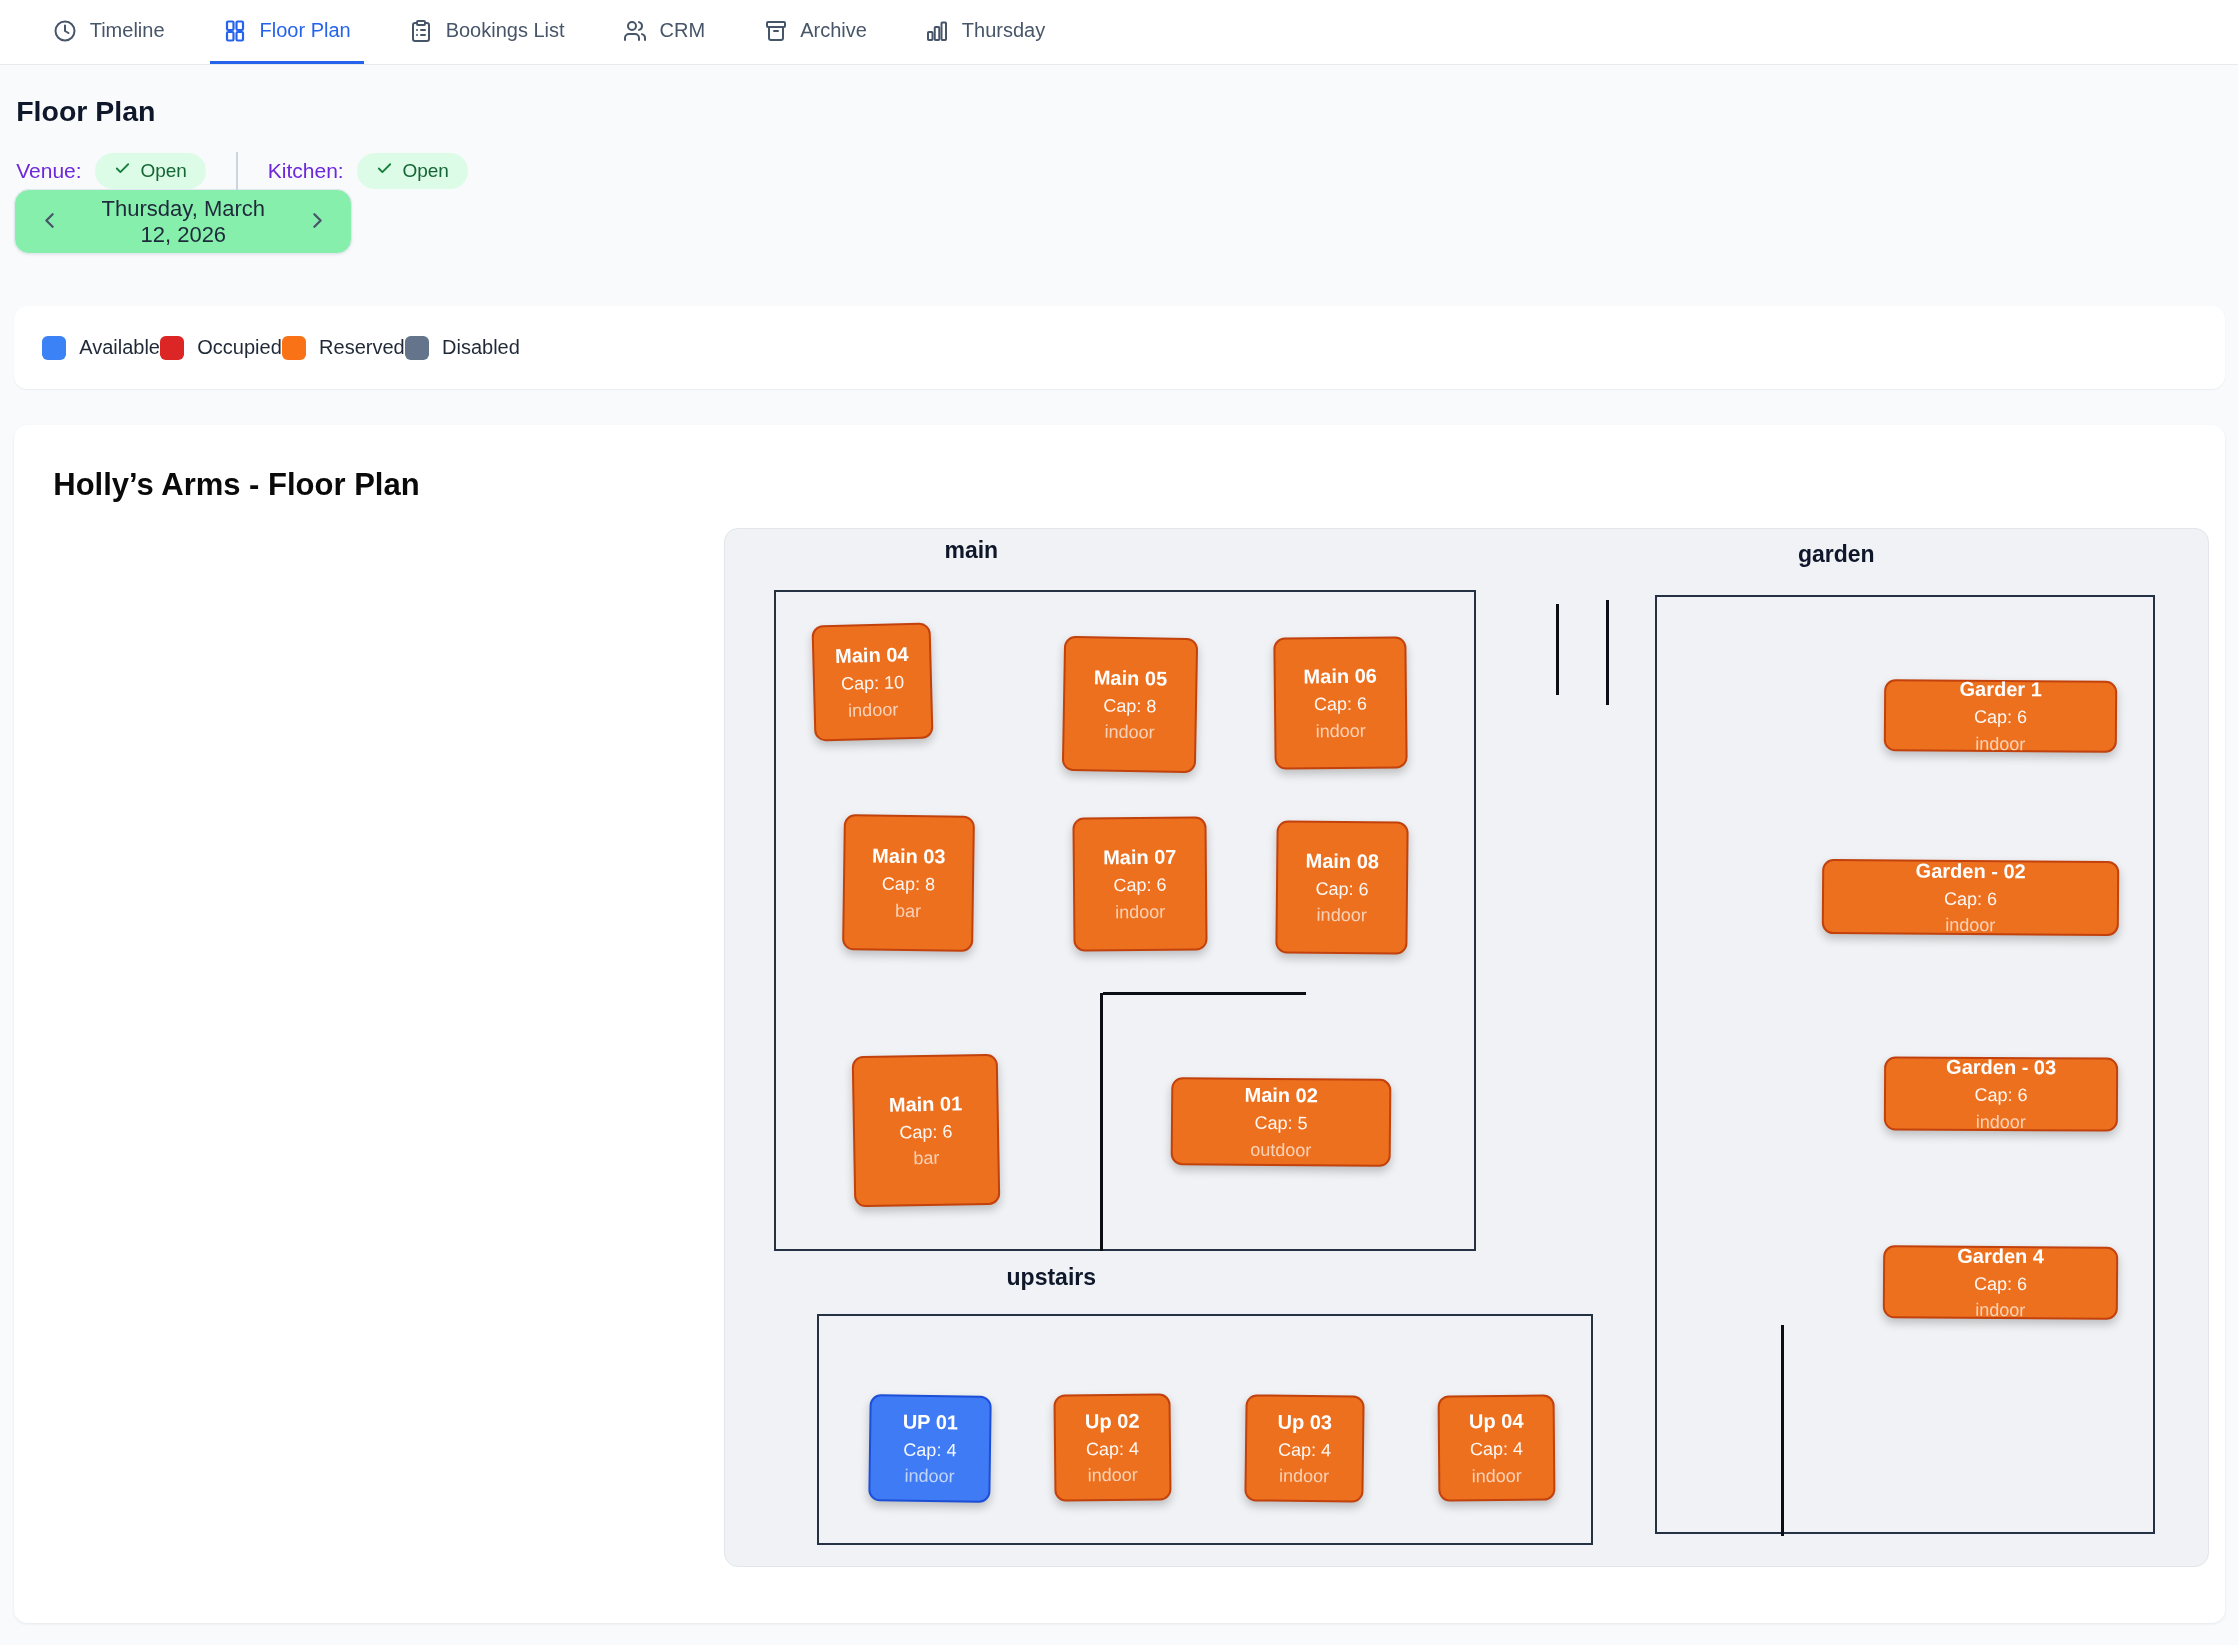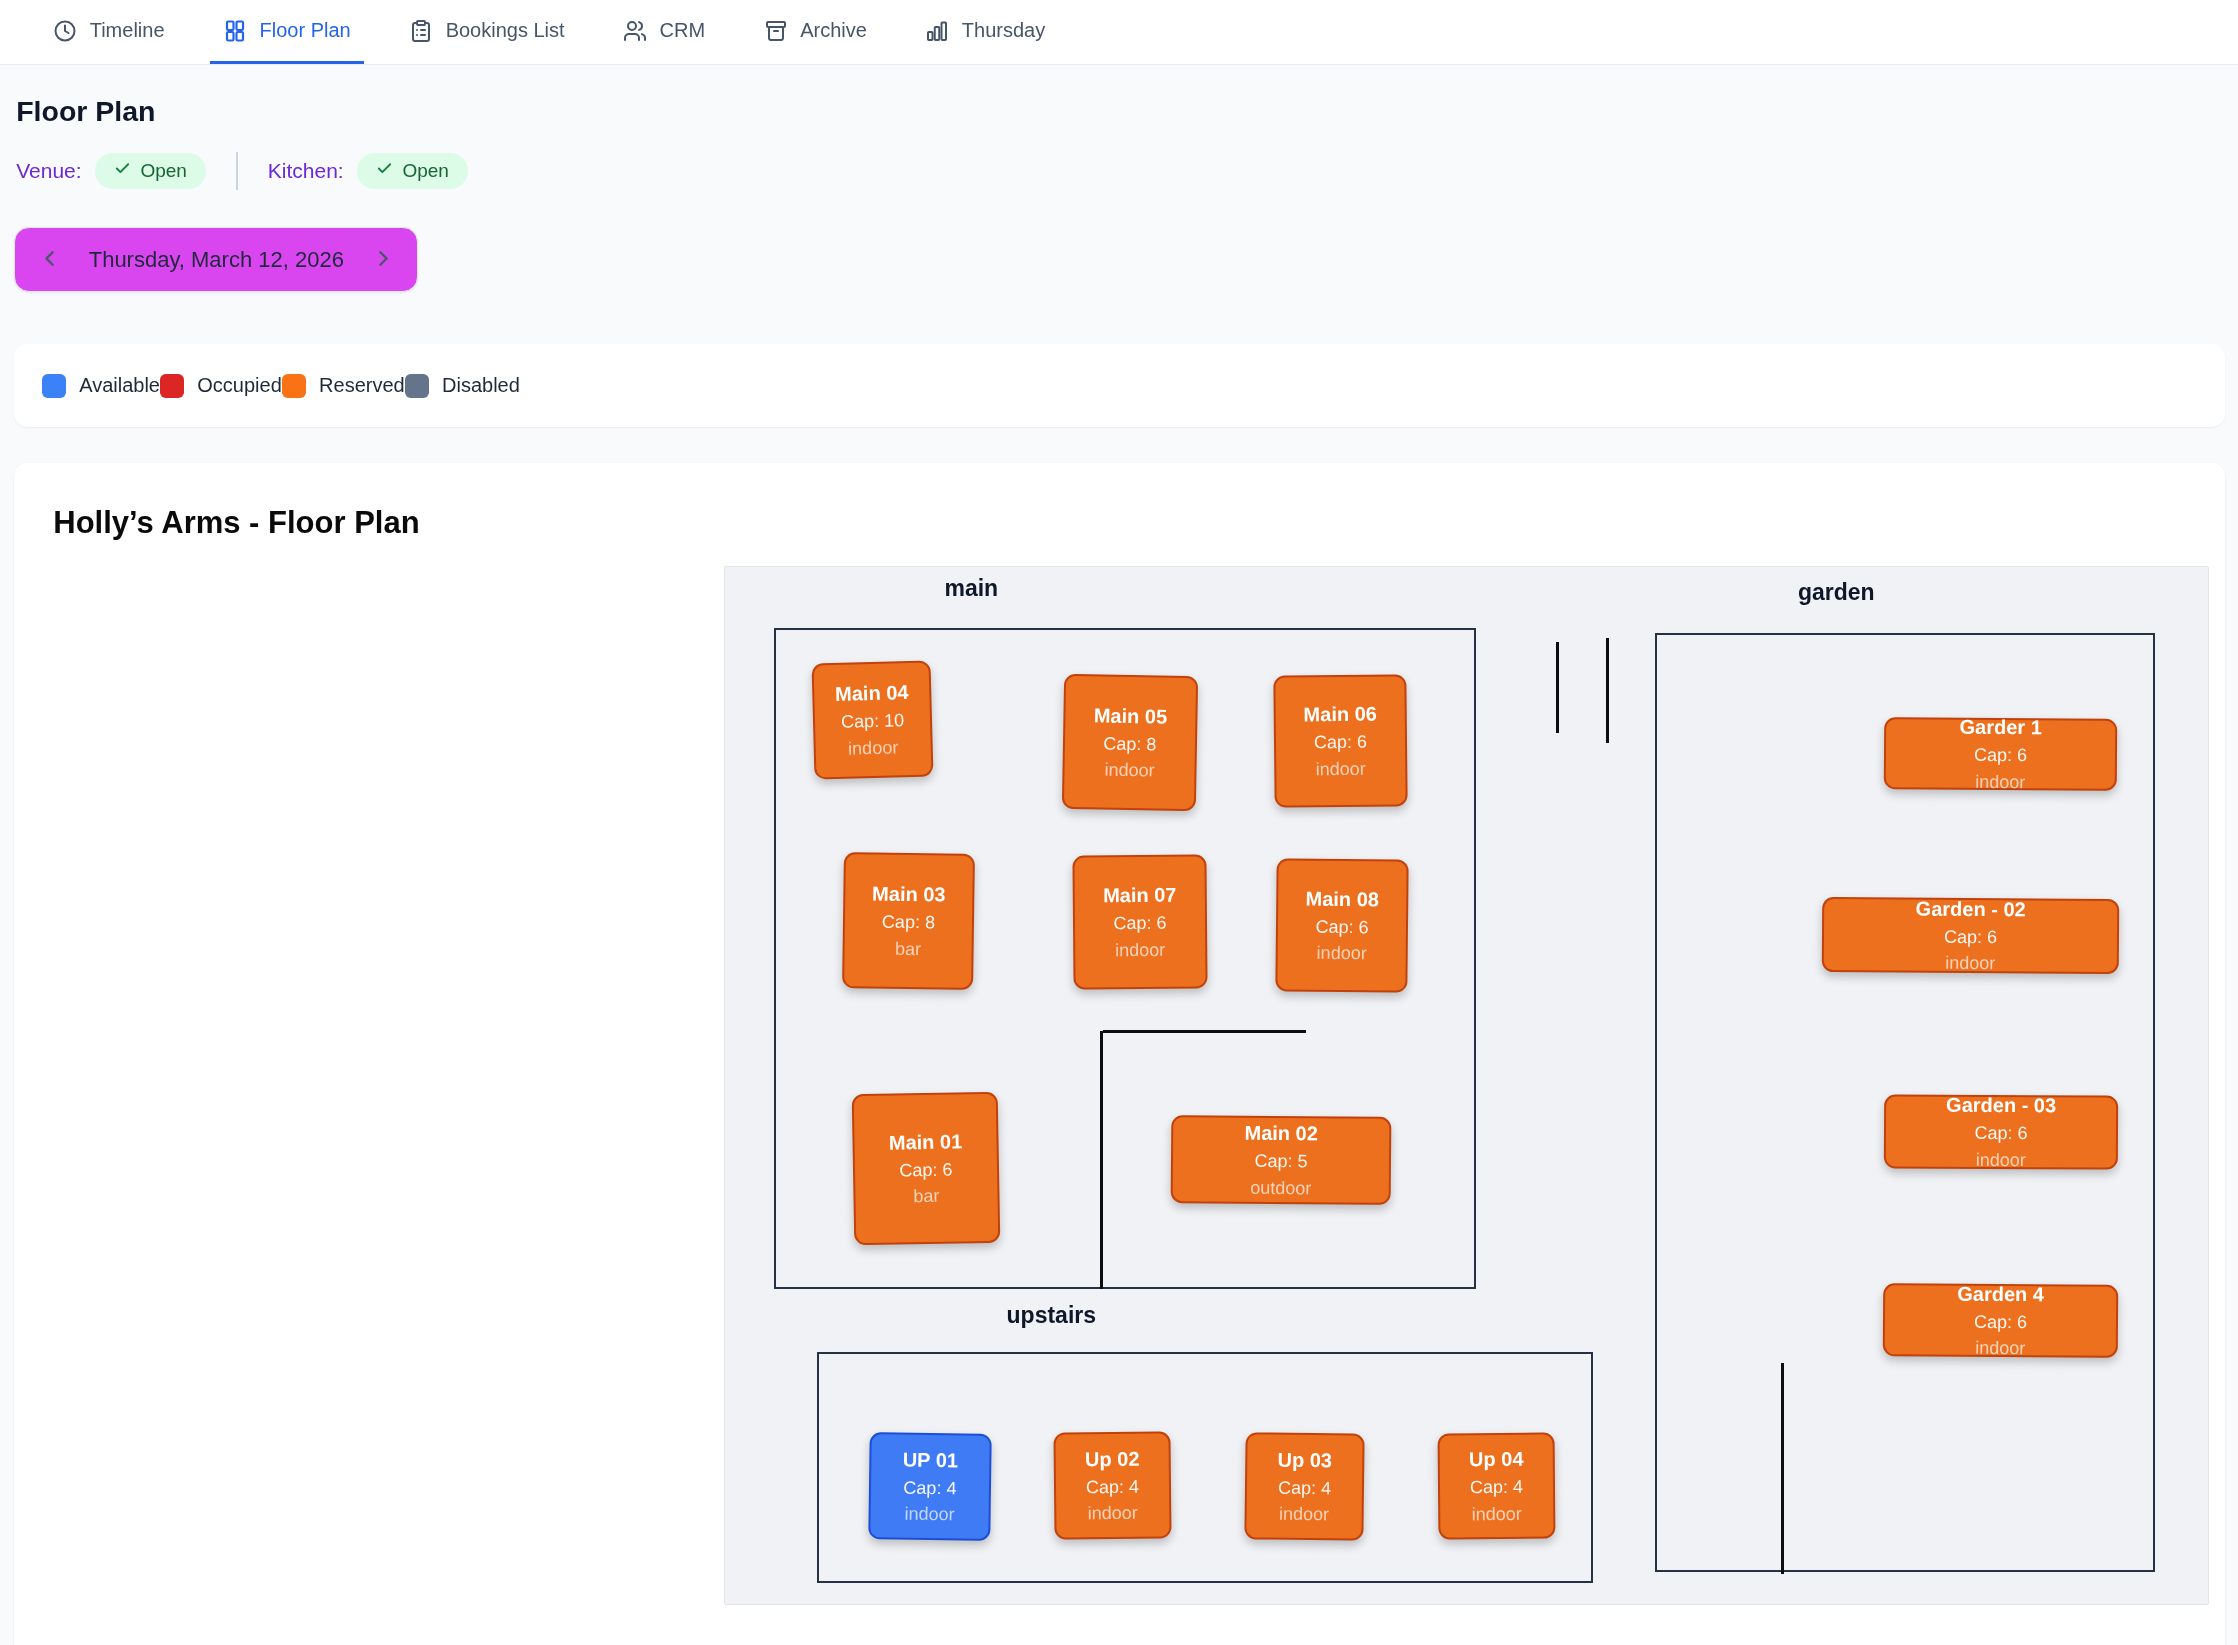--- a/index.html
+++ b/index.html
@@ -18,21 +18,21 @@
   .content { padding:0 14.3px; }
   .page-title { font-size:28.5px; font-weight:700; color:#0f172a; margin:30px 0 0 1.9px; }
 
   .status-row { display:flex; align-items:center; margin:25px 0 0 1.9px; height:36px; }
   .status-label { font-size:21px; color:#6d28d9; margin-right:13.3px; }
   .pill { display:inline-flex; align-items:center; gap:9.5px; background:#dcfce7; color:#166534;
     font-size:19px; border-radius:950px; padding:0 19px; height:36px; }
   .pill svg { width:17px; height:17px; }
   .v-divider { width:1.9px; height:38px; background:#cbd5e1; margin:0 30px; }
 
-  .date-nav { margin-top:38px; width:404px; height:65px; background:#d946ef;
+  .date-nav { width:338px; height:65px; background:#86efac;
     border:1.9px solid #e2e8f0; border-radius:15px; display:flex; align-items:center;
     box-shadow:0 1px 2.9px rgba(16,24,40,.08); }
   .date-btn { width:68px; height:100%; display:flex; align-items:center; justify-content:center;
     background:transparent; border:none; cursor:pointer; color:#475569; }
   .date-btn svg { width:25px; height:25px; }
   .date-text { flex:1; text-align:center; font-size:22px; color:#1e293b; }
 
   
   .legend { margin-top:52px; height:83px; background:#ffffff; border-radius:13.3px;
     box-shadow:0 1px 1.9px rgba(16,24,40,.06); display:flex; align-items:center;
@@ -40,21 +40,21 @@
   .legend-item { display:flex; align-items:center; gap:13.3px; }
   .swatch { width:24px; height:24px; border-radius:5.7px; }
   .legend-label { font-size:20px; color:#1f2937; }
 
   
   .canvas-card { position:relative; margin-top:36px; height:1198px; background:#ffffff;
     border-radius:13.3px; box-shadow:0 1px 2.9px rgba(16,24,40,.08); }
   .canvas-title { position:absolute; left:39px; top:42px; font-size:31px; font-weight:700; color:#0a0a0a; }
 
   .floor-area { position:absolute; left:710px; top:103px; width:1485px; height:1039px;
-    background:#f0f2f5; border:1.9px solid #e2e5ea; border-radius:2px; }
+    background:#f0f2f5; border:1.9px solid #e2e5ea; border-radius:14px; }
 
   .section-label { position:absolute; transform:translateX(-50%); font-size:23px;
     font-weight:700; color:#0f172a; white-space:nowrap; }
   .room { position:absolute; border:2.9px solid #253243; }
   .wall { position:absolute; background:#0b0e14; }
 
   .table { position:absolute; border-radius:11.4px; border:2.9px solid; color:#ffffff;
     display:flex; flex-direction:column; align-items:center; justify-content:center;
     text-align:center; line-height:1.45; box-shadow:0 4.8px 9.5px rgba(0,0,0,.22); cursor:pointer; }
   .t-name { font-size:20px; font-weight:700; }

